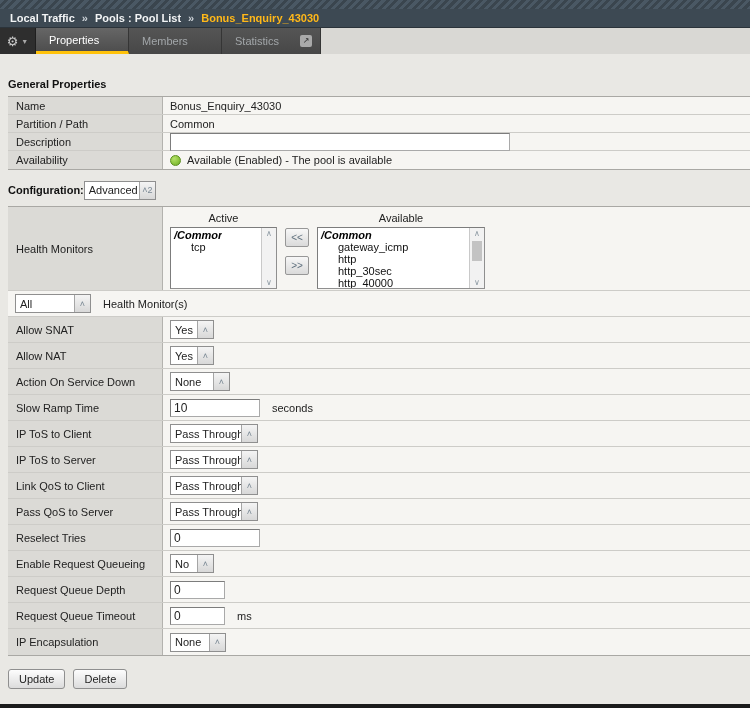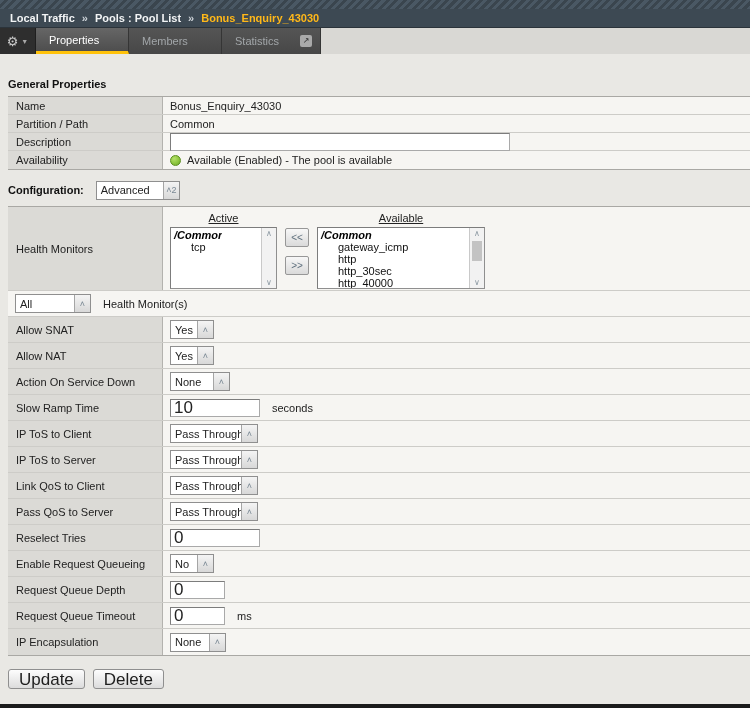--- a/index.html
+++ b/index.html
@@ -80,45 +80,45 @@
     width:11px; height:11px; border-radius:50%;
     background:radial-gradient(circle at 35% 30%, #b6e06a, #8dc63f 55%, #6fa52a);
     border:1px solid #5a8f1d; flex:0 0 11px;
   }
 
   
   .txt {
     height:18px; border:1px solid #a9a9a9;
     border-top-color:#7c7c7c; border-left-color:#7c7c7c;
     background:#fff; font-family:"Liberation Sans", sans-serif;
-    font-size:17px; padding:0 3px; color:#222;
+    font-size:12px; padding:0 3px; color:#222;
   }
 
   
   .sel {
     display:inline-flex; height:19px; border:1px solid #8f8f8f;
     background:#fff; align-items:stretch; cursor:pointer;
   }
   .sel-text { flex:1; padding:0 4px; display:flex; align-items:center; white-space:nowrap; overflow:hidden; }
   .sel-btn {
     width:16px; flex:0 0 16px;
     background:linear-gradient(#f4f4f4,#d8d8d8);
     border-left:1px solid #a5a5a5;
     color:#7a8894; font-size:9px;
     display:flex; align-items:center; justify-content:center;
   }
   .suffix { margin-left:6px; color:#222; }
 
-  .config-line { display:flex; align-items:center; gap:12px; margin:10px 0 6px 0; height:20px; }
+  .config-line { display:flex; align-items:center; gap:0; margin:10px 0 6px 0; height:20px; }
   .config-line .cfg-label { font-weight:bold; color:#111; }
 
   
   .hm-wrap { display:flex; align-items:flex-start; padding-top:3px; }
   .hm-col { display:flex; flex-direction:column; }
-  .hm-header { text-align:center; margin-bottom:3px; color:#222;text-decoration:underline; }
+  .hm-header { text-align:center; margin-bottom:3px; color:#222; }
   .listbox {
     height:62px; background:#fff; border:1px solid #8f8f8f;
     border-top-color:#7c7c7c; border-left-color:#7c7c7c;
     display:flex;
     gap:39px;
   }
   .lb-active { width:107px; }
   .lb-available { width:168px; }
   .lb-items { flex:1; overflow:hidden; padding-top:1px; }
   .lb-group { font-weight:bold; font-style:italic; padding-left:3px; color:#000; }
@@ -136,21 +136,21 @@
   .hm-mid { display:flex; flex-direction:column; gap:9px; margin:16px 8px 0 8px; }
   .mv-btn {
     width:24px; height:19px; font-size:10px; color:#5f707e;
     background:linear-gradient(#f7f7f7,#dadada);
     border:1px solid #979797; border-radius:2px; cursor:pointer;
     font-family:"Liberation Sans", sans-serif;
   }
 
   .footer-buttons { display:flex; gap:8px; margin-top:13px; }
   .btn {
-    height:20px; padding:0 10px; font-size:17px; color:#1e1e1e;
+    height:20px; padding:0 10px; font-size:11px; color:#1e1e1e;
     background:linear-gradient(#fdfdfd,#dcdcdc);
     border:1px solid #8f8f8f; border-radius:3px; cursor:pointer;
     font-family:"Liberation Sans", sans-serif;
   }
 
   .bottom-strip {
     position:absolute; bottom:0; left:0; width:100%; height:4px;
     background:#1b1b1b;
   }
 </style>
@@ -211,21 +211,21 @@
       <div class="plabel">Availability</div>
       <div class="pvalue">
         <span class="status-dot"></span>
         <span>Available (Enabled) - The pool is available</span>
       </div>
     </div>
   </div>
 
   <div class="config-line">
     <span class="cfg-label">Configuration:</span>
-    <span class="sel" style="width:84px">
+    <span class="sel" style="width:72px">
       <span class="sel-text">Advanced</span>
       <span class="sel-btn">˄2​</span>
     </span>
   </div>
 
   <div class="ptable">
 
     <div class="prow r84">
       <div class="plabel">Health Monitors</div>
       <div class="pvalue">

